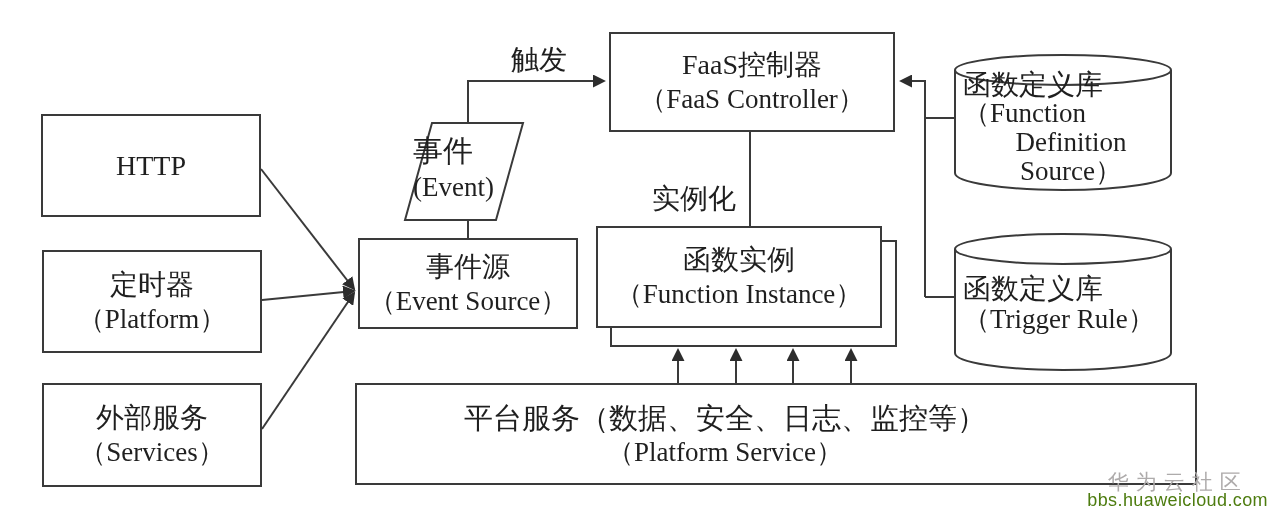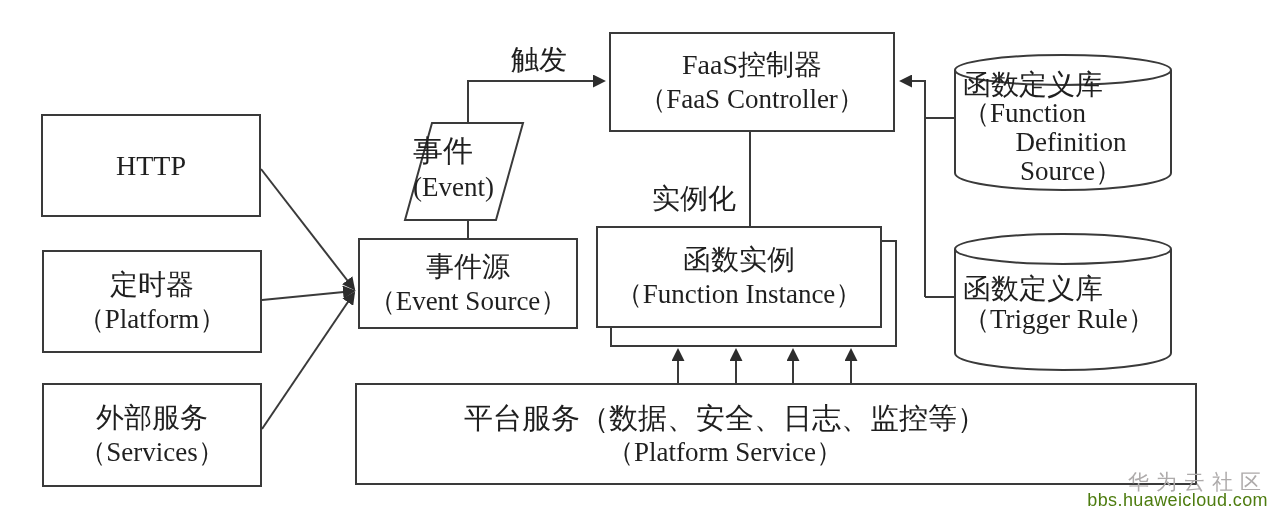--- a/index.html
+++ b/index.html
@@ -21,21 +21,21 @@
     text-align:center;font-size:28px;line-height:33px;z-index:2;margin-left:8px;
   }
   .small{font-size:27px;}
   .cyl-txt{font-size:27px;line-height:29px;}
   .edge-label{position:absolute;font-size:28px;z-index:2;text-align:center;}
   .bold{font-weight:normal;}
   .platform-label{transform:translateX(-51px);}
   .platform-label .l1{font-size:29px;line-height:36px;}
   .platform-label .l2{font-size:27px;line-height:32px;}
   #watermark{
-    position:absolute;right:8px;bottom:6px;text-align:right;z-index:4;
+    position:absolute;right:8px;bottom:6px;text-align:center;z-index:4;
     font-family:"Liberation Sans","DejaVu Sans",sans-serif;
     margin-top:44px;
   }
   #watermark .wm1{font-size:21px;letter-spacing:7px;color:#aeabab;line-height:22px;white-space:nowrap;}
   #watermark .wm2{font-size:18px;color:#4d7c0f;line-height:14px;letter-spacing:0.4px;}
 </style>
 </head>
 <body>
 
 <div id="stage">

